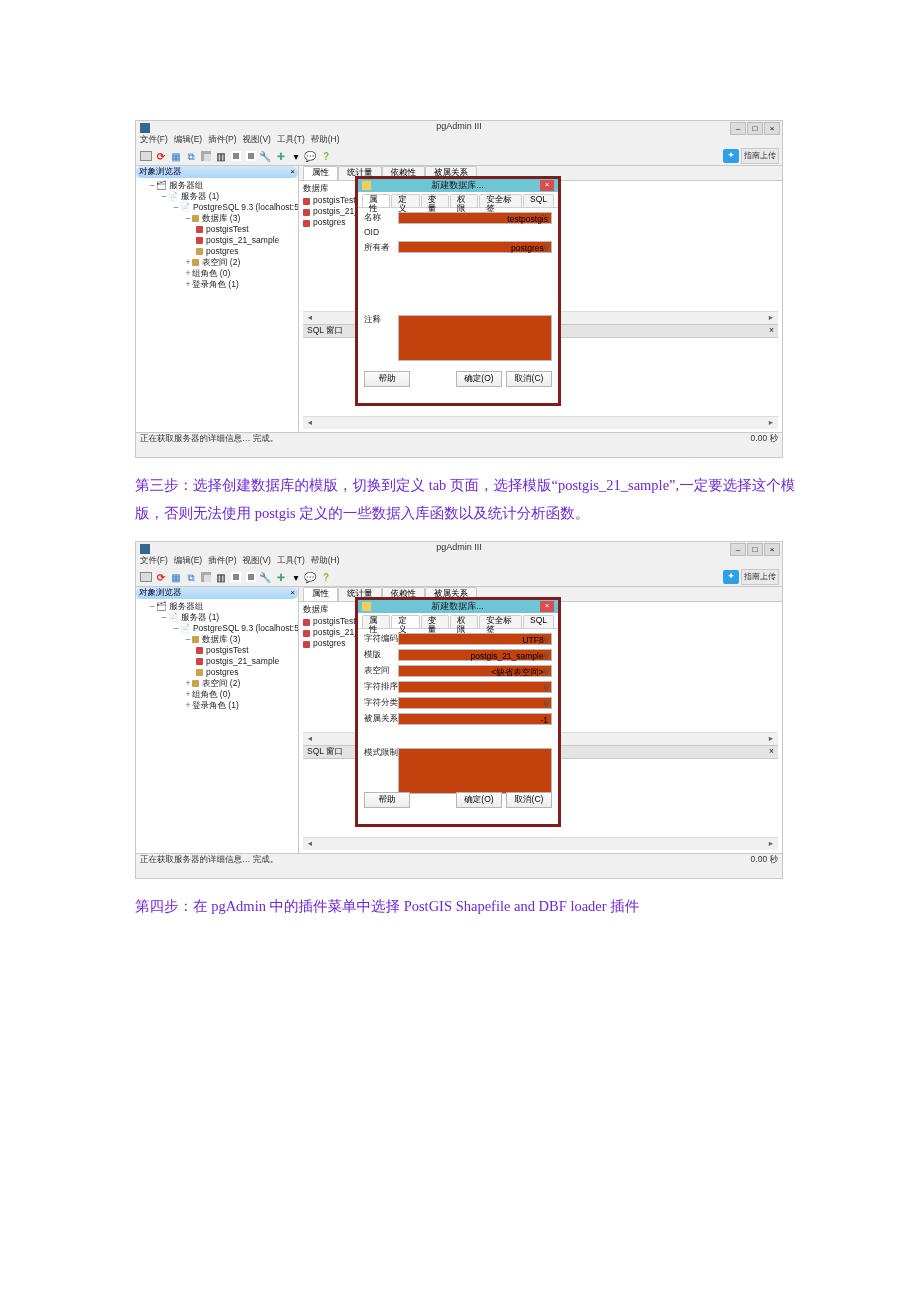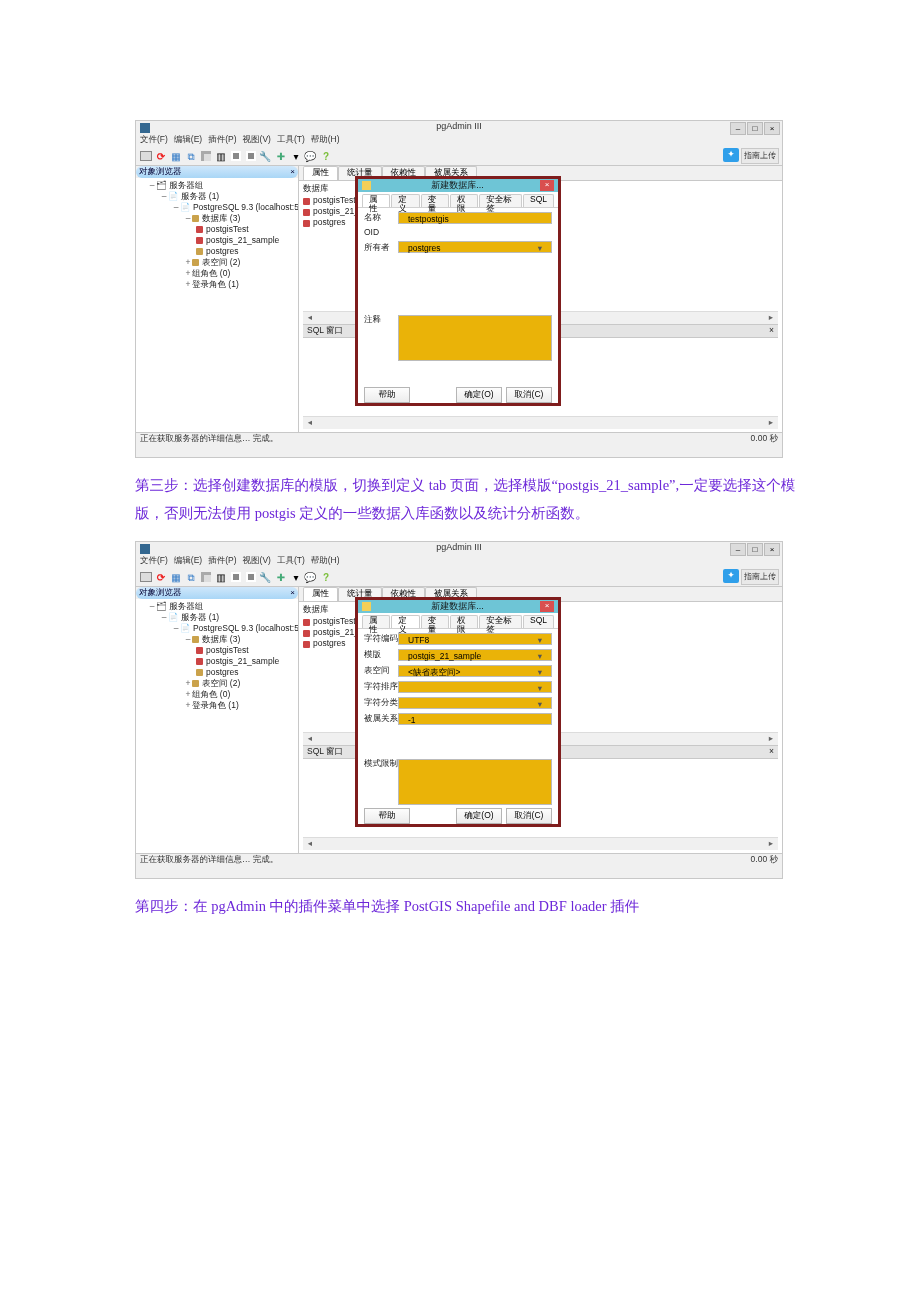--- a/index.html
+++ b/index.html
@@ -67,21 +67,21 @@
   .tb-refresh        { color:#e22; font-weight:bold; }
   .tb-sql            { color:#3079c6; }
   .tb-filter         { color:#3079c6; }
   .tb-table::before  { content:""; display:block; width:10px; height:10px; background:#ddd; box-shadow:inset 0 3px 0 #aaa, inset 3px 0 0 #aaa; }
   .tb-grid::before   { content:""; display:block; width:10px; height:10px; background:#888;
                        box-shadow: inset 0 2px 0 #fff, inset 0 -2px 0 #fff, inset 2px 0 0 #fff, inset -2px 0 0 #fff; }
   .tb-wrench         { color:#555; }
   .tb-puzzle         { color:#4a7; }
   .tb-hint           { color:#888; }
   .tb-help           { color:#7bbf3a; font-weight:bold; }
-  .toolbar-right { display:flex; align-items:flex-start; gap:2px;padding-left:20px; }
+  .toolbar-right { display:flex; align-items:center; gap:2px;padding-left:20px; }
   .guru {
     width: 16px; height: 14px; background: #2f9fea; border-radius: 2px;
     display: inline-flex; align-items: center; justify-content: center;
   }
   .guru::before { content:"✦"; color:#fff; font-size: 9px; }
   .guru-label {
     height: 14px; width: 36px; background: #e9e9e9; border: 1px solid #c8c8c8;
     font-size: 8px; text-align: center; line-height: 13px; color: #333;
   }
 
@@ -159,27 +159,27 @@
   }
   .dlg-tab {
     border: 1px solid #ccc; border-bottom:none; padding: 0 6px;
     background:#f4f4f4; border-radius:2px 2px 0 0;
   }
   .dlg-tab.active { background:#fff; }
   .dlg-body { padding: 4px 6px; font-size:8.5px; }
   .frow { display:flex; align-items:center; margin-bottom: 4px; }
   .frow .lbl { width: 34px; color:#222; }
   .frow .inp {
-    flex:1; height:12px; border:1px solid #bbb; background:#eab308; font-size:8.5px;
-    padding: 0 9px; line-height:12px; box-sizing:border-box;
+    flex:1; height:12px; border:1px solid #bbb; background:#c2410c; font-size:8.5px;
+    padding: 0 3px; line-height:12px; box-sizing:border-box;text-align:right;
   }
   .frow .inp.sel::after { content:"▾"; float:right; color:#555; }
   .frow .ta { height: 46px; }
   .dlg-foot {
-    position:absolute; bottom:0; left:6px; right:6px;
+    position:absolute; bottom:16px; left:6px; right:6px;
     display:flex; justify-content:space-between; 
   }
   .dlg-foot .grp { display:flex; gap:4px; }
   .btn {
     min-width: 44px; height: 14px; border:1px solid #b5b5b5;
     background: linear-gradient(#fdfdfd,#ececec);
     font-size:8.5px; text-align:center; line-height:13px;
   }
 
   
@@ -488,21 +488,21 @@
           <div class="inp sel"></div>
         </div>
         <div class="frow">
           <div class="lbl">字符分类</div>
           <div class="inp sel"></div>
         </div>
         <div class="frow">
           <div class="lbl">被属关系</div>
           <div class="inp">-1</div>
         </div>
-        <div class="frow" style="align-items:flex-start; margin-top:34px">
+        <div class="frow" style="align-items:flex-start; margin-top:23px">
           <div class="lbl">模式限制</div>
           <div class="inp ta"></div>
         </div>
       </div>
       <div class="dlg-foot">
         <div class="btn">帮助</div>
         <div class="grp">
           <div class="btn">确定(O)</div>
           <div class="btn">取消(C)</div>
         </div>

